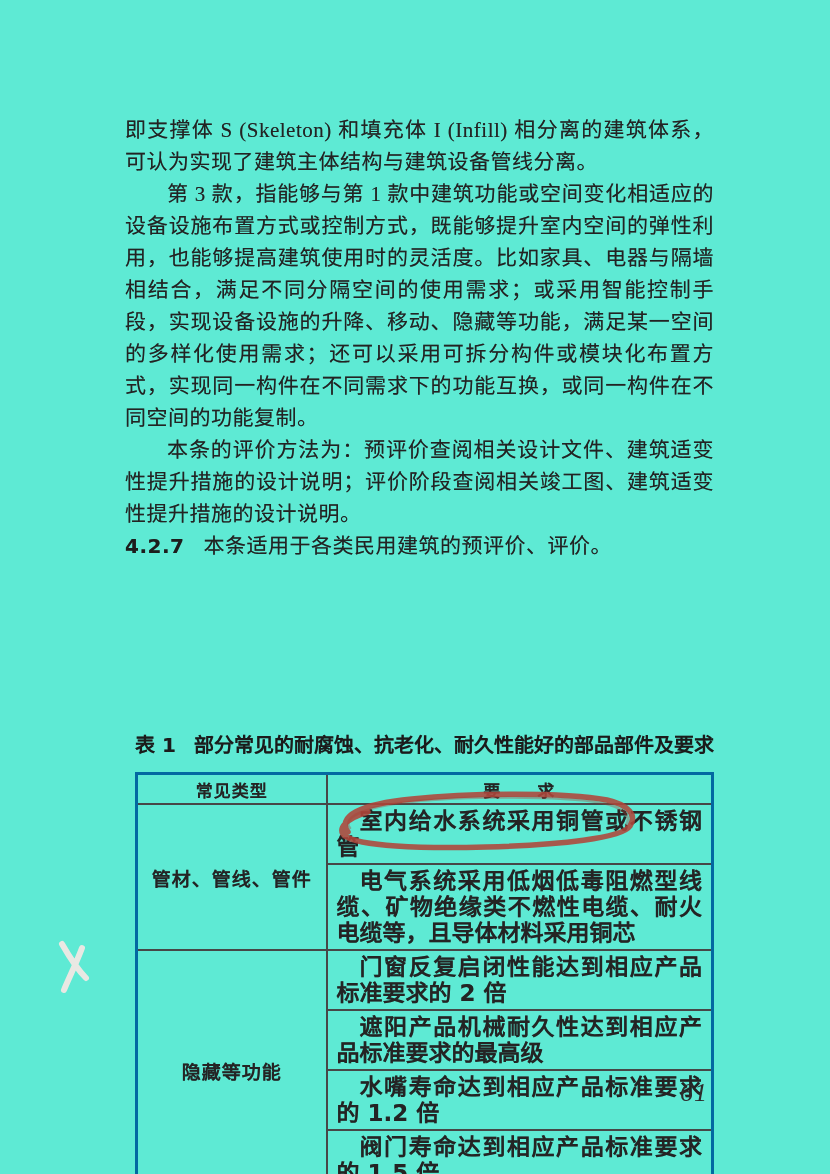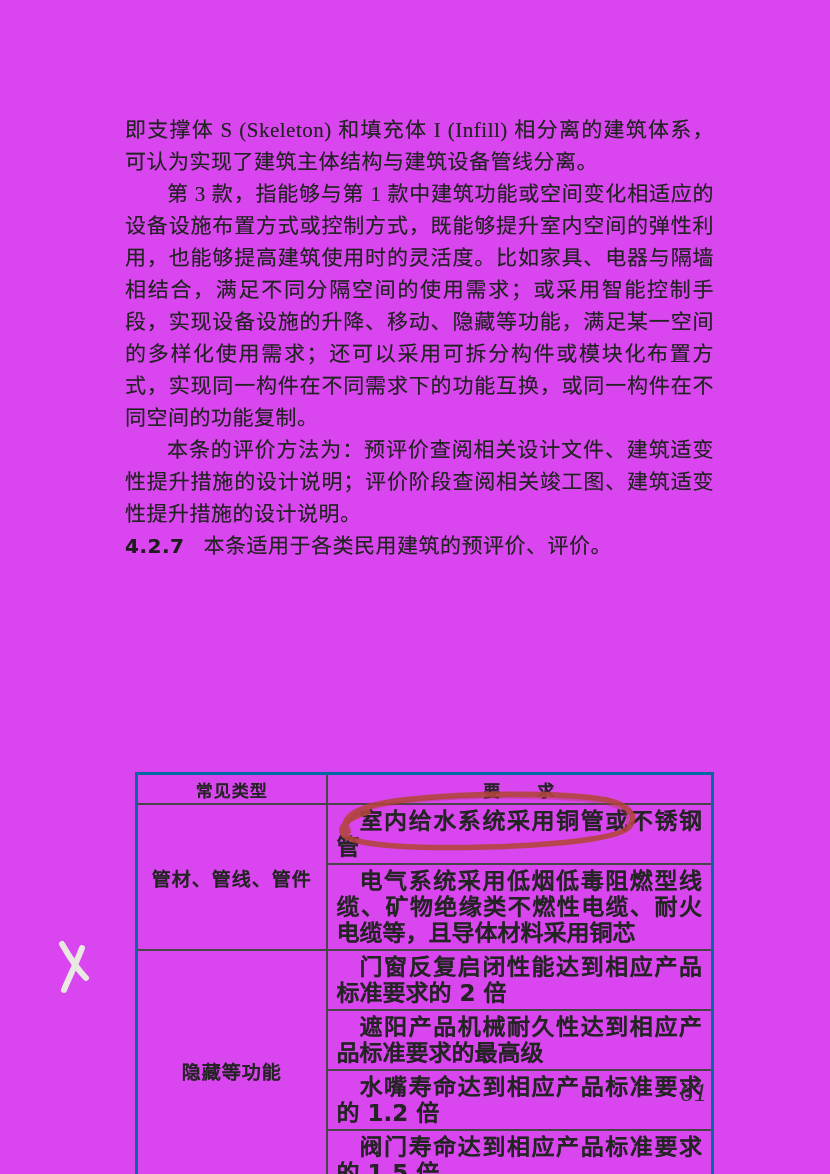--- a/index.html
+++ b/index.html
@@ -1,18 +1,18 @@
 <!DOCTYPE html>
 <html lang="zh-CN"><head>
 <meta charset="utf-8">
 <style>
   html,body { margin:0; padding:0; background:#ffffff; }
   .page {
     position:relative; width:830px; height:1174px;
-    background:#d946ef; overflow:hidden;
+    background:#5eead4; overflow:hidden;
     font-family:"Liberation Serif","DejaVu Serif",serif;
   }
   
   .body-text {
     position:absolute; left:125px; top:114px; width:589px;
     font-size:21px; line-height:32px; letter-spacing:.5px;
     color:#232323; text-align:justify; text-justify:inter-ideograph;
     text-shadow:0 0 .5px rgba(30,30,30,.45);
   }
   .body-text p { margin:0; }
@@ -74,20 +74,23 @@
 
   <div class="body-text">
     <p>即支撑体 S (Skeleton) 和填充体 I (Infill) 相分离的建筑体系，可认为实现了建筑主体结构与建筑设备管线分离。</p>
     <p class="para-indent">第 3 款，指能够与第 1 款中建筑功能或空间变化相适应的设备设施布置方式或控制方式，既能够提升室内空间的弹性利用，也能够提高建筑使用时的灵活度。比如家具、电器与隔墙相结合，满足不同分隔空间的使用需求；或采用智能控制手段，实现设备设施的升降、移动、隐藏等功能，满足某一空间的多样化使用需求；还可以采用可拆分构件或模块化布置方式，实现同一构件在不同需求下的功能互换，或同一构件在不同空间的功能复制。</p>
     <p class="para-indent">本条的评价方法为：预评价查阅相关设计文件、建筑适变性提升措施的设计说明；评价阶段查阅相关竣工图、建筑适变性提升措施的设计说明。</p>
     <p class="clause-line">
       <strong class="clause-num">4.2.7</strong><span>本条适用于各类民用建筑的预评价、评价。</span>
     </p>
   </div>
 
+  <div class="table-caption">
+    <span class="caption-label">表 1</span><span>部分常见的耐腐蚀、抗老化、耐久性能好的部品部件及要求</span>
+  </div>
 
   <table class="req-table">
     <colgroup>
         <col style="width:190px">
         <col style="width:386px">
       </colgroup>
     <tbody>
         <tr>
       <th>常见类型</th>
       <th>要　　求</th>

